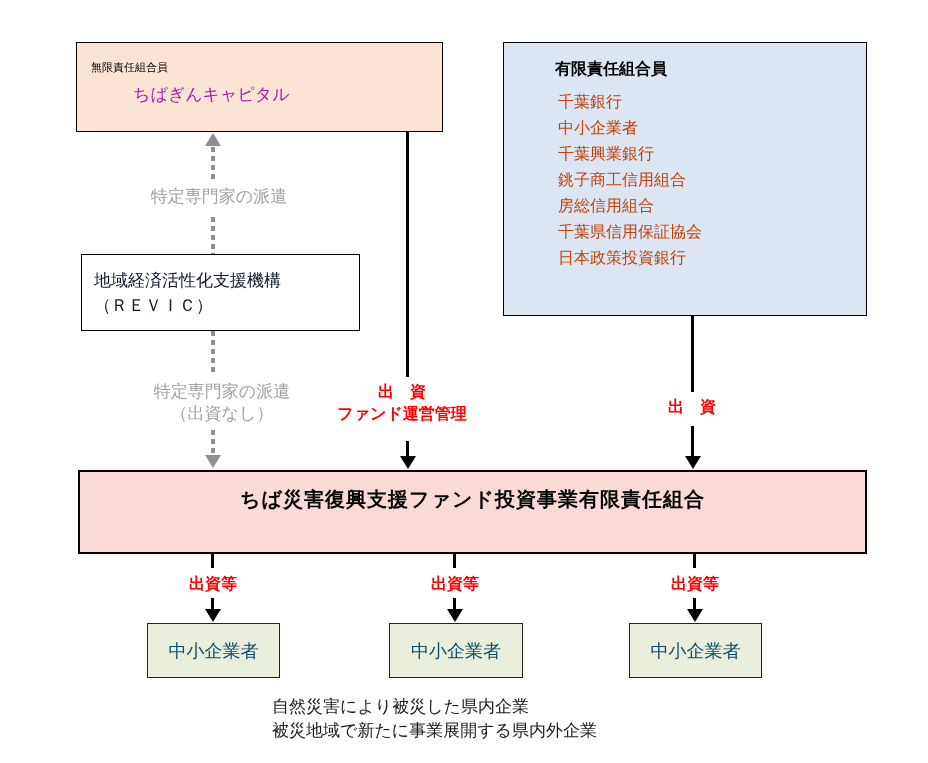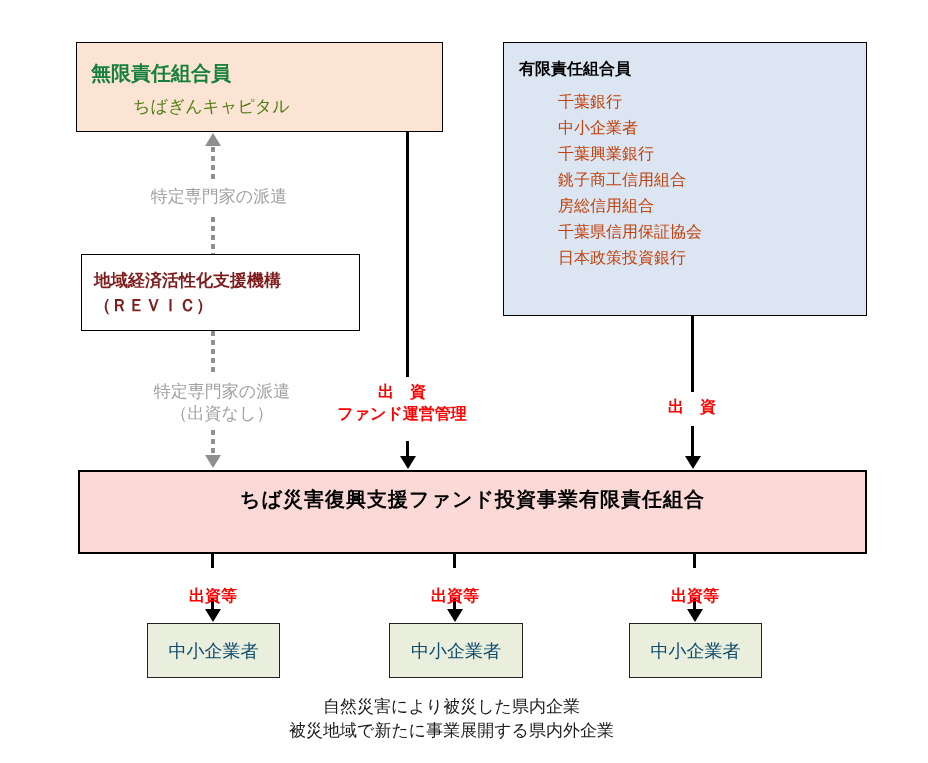--- a/index.html
+++ b/index.html
@@ -12,26 +12,26 @@
   
   .box-gp   { left:76px;  top:42px;  width:367px; height:90px;  background:var(--gp-fill,#fce4d4); }
   .box-lp   { left:503px; top:42px;  width:364px; height:274px; background:var(--lp-fill,#dce6f2); }
   .box-revic{ left:81px;  top:254px; width:279px; height:77px;  background:#ffffff; z-index:2; }
   .box-fund { left:78px;  top:470px; width:789px; height:84px;  background:var(--fund-fill,#fad9d7); border-width:2px; }
   .box-sme  { top:623px; width:133px; height:55px; background:var(--sme-fill,#e9efdc); border-color:#222;
               display:flex; align-items:center; justify-content:center; }
   .sme-1 { left:147px; } .sme-2 { left:389px; width:134px; } .sme-3 { left:629px; }
 
   
-  .gp-head { padding:17px 0 0 14px; font-size:20px; font-weight:bold; color:#15803d; }
-  .gp-member { margin:8px 16px 0 56px; font-family:Liberation Sans, sans-serif; font-size:17px; color:#4d7c0f; }
-  .lp-head { padding:16px 0 0 15px; font-size:16px; font-weight:bold; color:#000; }
+  .gp-head { padding:17px 0 0 14px; font-size:11px; font-weight:normal; color:#000000; }
+  .gp-member { margin:8px 16px 0 56px; font-family:Liberation Sans, sans-serif; font-size:17px; color:#a21caf; }
+  .lp-head { padding:16px 0 0 15px; font-size:16px; font-weight:bold; color:#000;margin-left:36px; }
   .lp-list { margin:9px 0 0 54px; font-family:"Liberation Serif", serif; font-size:16px; color:#c2410c; }
   .lp-list div { line-height:26px; }
-  .revic-text { padding:13px 0 0 12px; font-size:17px; font-weight:bold; line-height:25px; color:#7f1d1d; }
+  .revic-text { padding:13px 0 0 12px; font-size:17px; font-weight:normal; line-height:25px; color:#0f172a; }
   .fund-title { padding-top:14px; text-align:center; font-size:20px; font-weight:bold; letter-spacing:1px; color:#000; }
   .sme-label { font-family:"Liberation Serif", serif; font-size:18px; color:#0c4a6e; }
 
   
   .vline { position:absolute; width:3px; background:var(--arrow-black,#000); }
   .ah { position:absolute; width:0; height:0; border-left:8px solid transparent; border-right:8px solid transparent; }
   .ah-down { border-top:13px solid var(--arrow-black,#000); }
   .ah-up   { border-bottom:13px solid var(--gray-line,#8f8f8f); }
   .ah-down.gray { border-top-color:var(--gray-line,#8f8f8f); }
 
@@ -61,25 +61,25 @@
   .ah-1 { left:205px; top:609px; } .ah-2 { left:447px; top:609px; } .ah-3 { left:687px; top:609px; }
 
   
   .lbl { position:absolute; transform:translateX(-50%); text-align:center; white-space:nowrap; }
   .lbl-gray { color:var(--gray-text,#a0a0a0); font-family:"Liberation Serif", serif; font-size:17px; line-height:22px; }
   .lbl-red { color:var(--red,#ff0000); font-weight:bold; font-size:16px; line-height:22px; }
   .lbl-dispatch-top { left:219px; top:186px; }
   .lbl-dispatch-bot { left:222px; top:381px; }
   .lbl-gp-inv { left:402px; top:381px; }
   .lbl-lp-inv { left:692px; top:396px; }
-  .lbl-sme    { top:585px; }
+  .lbl-sme    { top:573px; }
   .li-1 { left:213px; } .li-2 { left:455px; } .li-3 { left:695px; }
 
-  .footnote { position:absolute; left:289px; top:695px; font-family:"Liberation Serif", serif;
-    font-size:17px; line-height:24px; color:#1a1a1a;text-align:center; }
+  .footnote { position:absolute; left:272px; top:695px; font-family:"Liberation Serif", serif;
+    font-size:17px; line-height:24px; color:#1a1a1a; }
 </style>
 </head>
 <body>
 
 <div class="canvas">
 
   <div class="box box-gp">
     <div class="gp-head">無限責任組合員</div>
     <div class="gp-member">ちばぎんキャピタル</div>
   </div>

